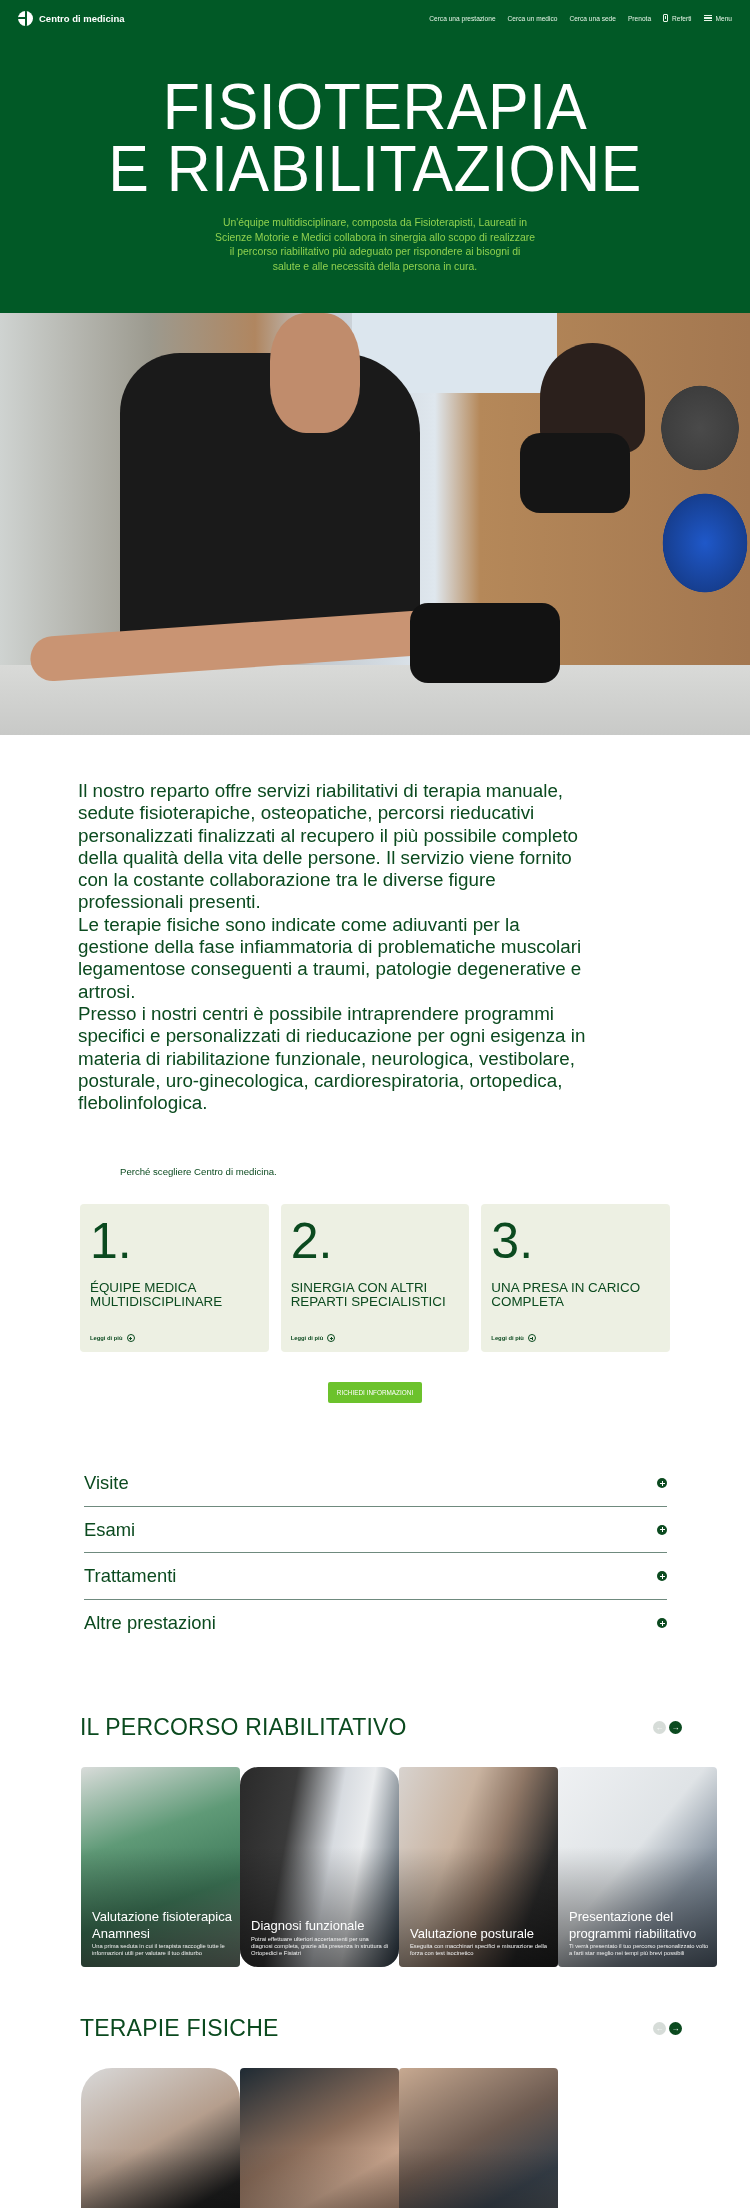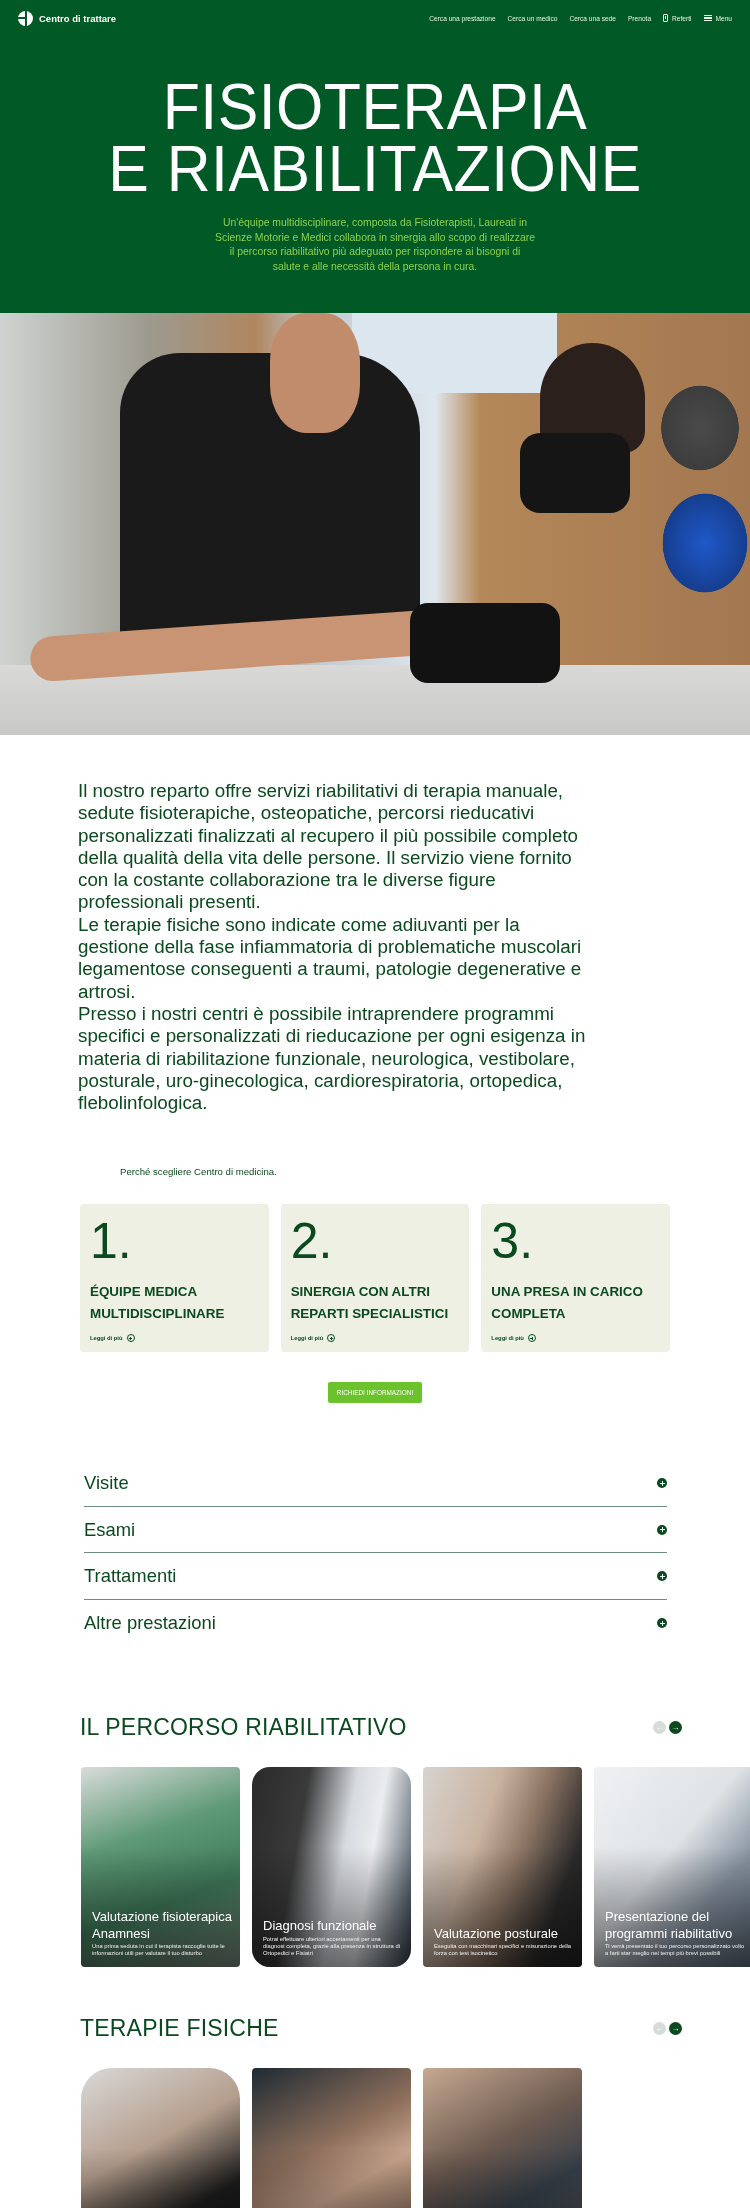--- a/index.html
+++ b/index.html
@@ -38,21 +38,21 @@
     .hero-img .leg { position: absolute; left: 30px; top: 310px; width: 420px; height: 45px; background: #c99473; border-radius: 30px; transform: rotate(-4deg); }
     .hero-img .shorts { position: absolute; left: 410px; top: 290px; width: 150px; height: 80px; background: #121212; border-radius: 18px; }
 
     
     .intro { width: 670px; padding: 0 78px; margin-top: 45px; font-size: 18.8px; line-height: 22.3px; color: #0b4a1f; }
 
     .why-label { margin: 52px 0 0 120px; font-size: 9.6px; color: #0b4a1f; }
     .cards { display: flex; gap: 12px; padding: 0 80px; margin-top: 27px; }
     .card { width: 190px; height: 148px; background: #edf0e3; border-radius: 4px; padding: 13px 10px; position: relative; }
     .card-num { font-size: 50px; line-height: 48px; color: #0b4a1f; font-weight: 300; }
-    .card-title { font-size: 13.4px; line-height: 22px; color: #0b4a1f; margin-top: 16px; text-transform: uppercase; font-weight: bold; }
+    .card-title { font-size: 13.4px; line-height: 14px; color: #0b4a1f; margin-top: 16px; text-transform: uppercase; }
     .card-more { position: absolute; left: 10px; bottom: 10px; display: flex; align-items: center; gap: 4px; font-size: 5.8px; font-weight: bold; color: #0b4a1f; }
     .plus-ring { width: 8px; height: 8px; border: 1px solid #0b4a1f; border-radius: 50%; position: relative; }
     .plus-ring::before { content: ""; position: absolute; left: 1.5px; top: 2.8px; width: 3px; height: 0.8px; background: #0b4a1f; }
     .plus-ring::after { content: ""; position: absolute; left: 2.8px; top: 1.5px; width: 0.8px; height: 3px; background: #0b4a1f; }
 
     .cta-wrap { text-align: center; margin-top: 29px; }
     .cta { display: inline-block; background: #6cc22c; color: #fff; font-size: 6.4px; padding: 7px 9px; border-radius: 2px; text-transform: uppercase; border: none; font-family: "Liberation Sans", sans-serif; }
 
     .accordion { margin: 57px 0 0 84px; width: 583px; }
     .acc-row { display: flex; justify-content: space-between; align-items: center; height: 46.5px; border-bottom: 1.5px solid #6f8a7e; font-size: 18.4px; color: #0b4a1f; }
@@ -61,21 +61,21 @@
     .plus-solid::before { content: ""; position: absolute; left: 2.5px; top: 4.5px; width: 5px; height: 1px; background: #fff; }
     .plus-solid::after { content: ""; position: absolute; left: 4.5px; top: 2.5px; width: 1px; height: 5px; background: #fff; }
 
     .section-head { display: flex; justify-content: space-between; align-items: center; padding: 0 80px; width: 750px; }
     .section-title { font-size: 23px; color: #0b4a1f; font-weight: normal; letter-spacing: 0.2px; }
     .arrows { display: flex; gap: 3px; margin-right: -12px; }
     .arrow { width: 13px; height: 13px; border-radius: 50%; display: flex; align-items: center; justify-content: center; font-size: 8px; color: #fff; font-weight: bold; }
     .arrow.prev { background: #d6dcd8; }
     .arrow.next { background: #0b4a1f; }
 
-    .carousel { display: flex; gap: 12px; padding-left: 81px; margin-top: 26px; overflow: hidden; width: 750px; }
+    .carousel { display: flex; padding-left: 81px; margin-top: 26px; overflow: hidden; width: 750px; }
     .slide { flex: 0 0 159px; height: 200px; border-radius: 4px; position: relative; overflow: hidden; }
     .slide .shade { position: absolute; left: 0; right: 0; bottom: 0; height: 120px; background: linear-gradient(to bottom, rgba(0,0,0,0), rgba(0,0,0,0.55)); }
     .slide .txt { position: absolute; left: 11px; right: 8px; bottom: 10px; color: #fff; }
     .slide .s-title { font-size: 13px; line-height: 16.5px; }
     .slide .s-desc { font-size: 5.8px; line-height: 7.2px; margin-top: 1px; color: #f1f1f1; }
 
     .bg-1 { background: linear-gradient(160deg, #d9dcda 0%, #5f9a77 35%, #3f7a5a 65%, #7d8c80 100%); }
     .bg-2 { background: linear-gradient(100deg, #2a2a2a 0%, #3a3a3a 30%, #d7dbe0 55%, #eaecee 70%, #2c3b48 100%); border-radius: 18px; }
     .bg-3 { background: linear-gradient(110deg, #d8d3cf 0%, #c9b3a0 35%, #8f7766 55%, #2a2a2a 80%, #222 100%); }
     .bg-4 { background: linear-gradient(130deg, #eff1f3 0%, #dfe3e6 45%, #8a96a3 70%, #5d6c7c 100%); }
@@ -88,21 +88,21 @@
     .spacer-2 { height: 48px; }
     .spacer-end { height: 55px; }
   </style>
 </head>
 <body>
 
 <div class="topband">
   <header class="navbar">
     <a class="brand">
       <span class="brand-logo"></span>
-      <span>Centro di trattare</span>
+      <span>Centro di medicina</span>
     </a>
     <nav class="nav">
       <a>
           <span>Cerca una prestazione</span>
         </a>
       <a>
           <span>Cerca un medico</span>
         </a>
       <a>
           <span>Cerca una sede</span>

